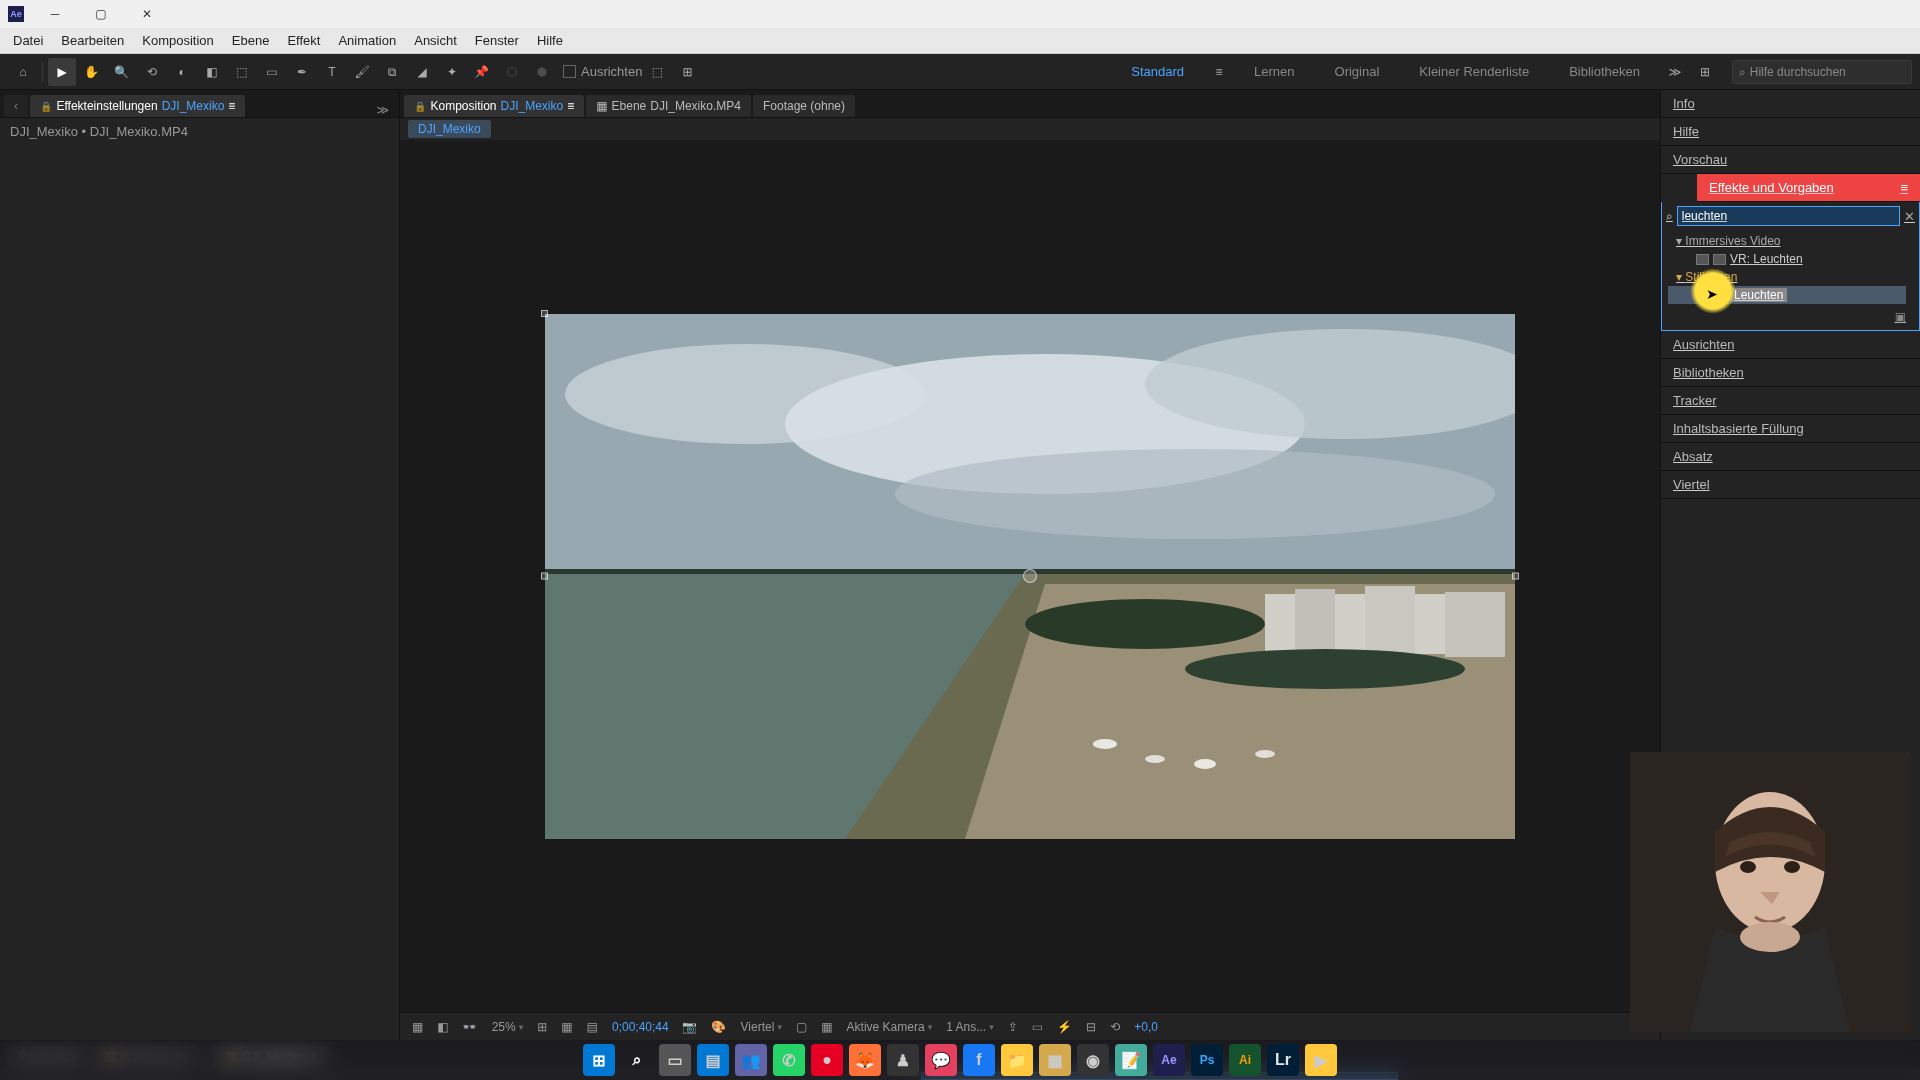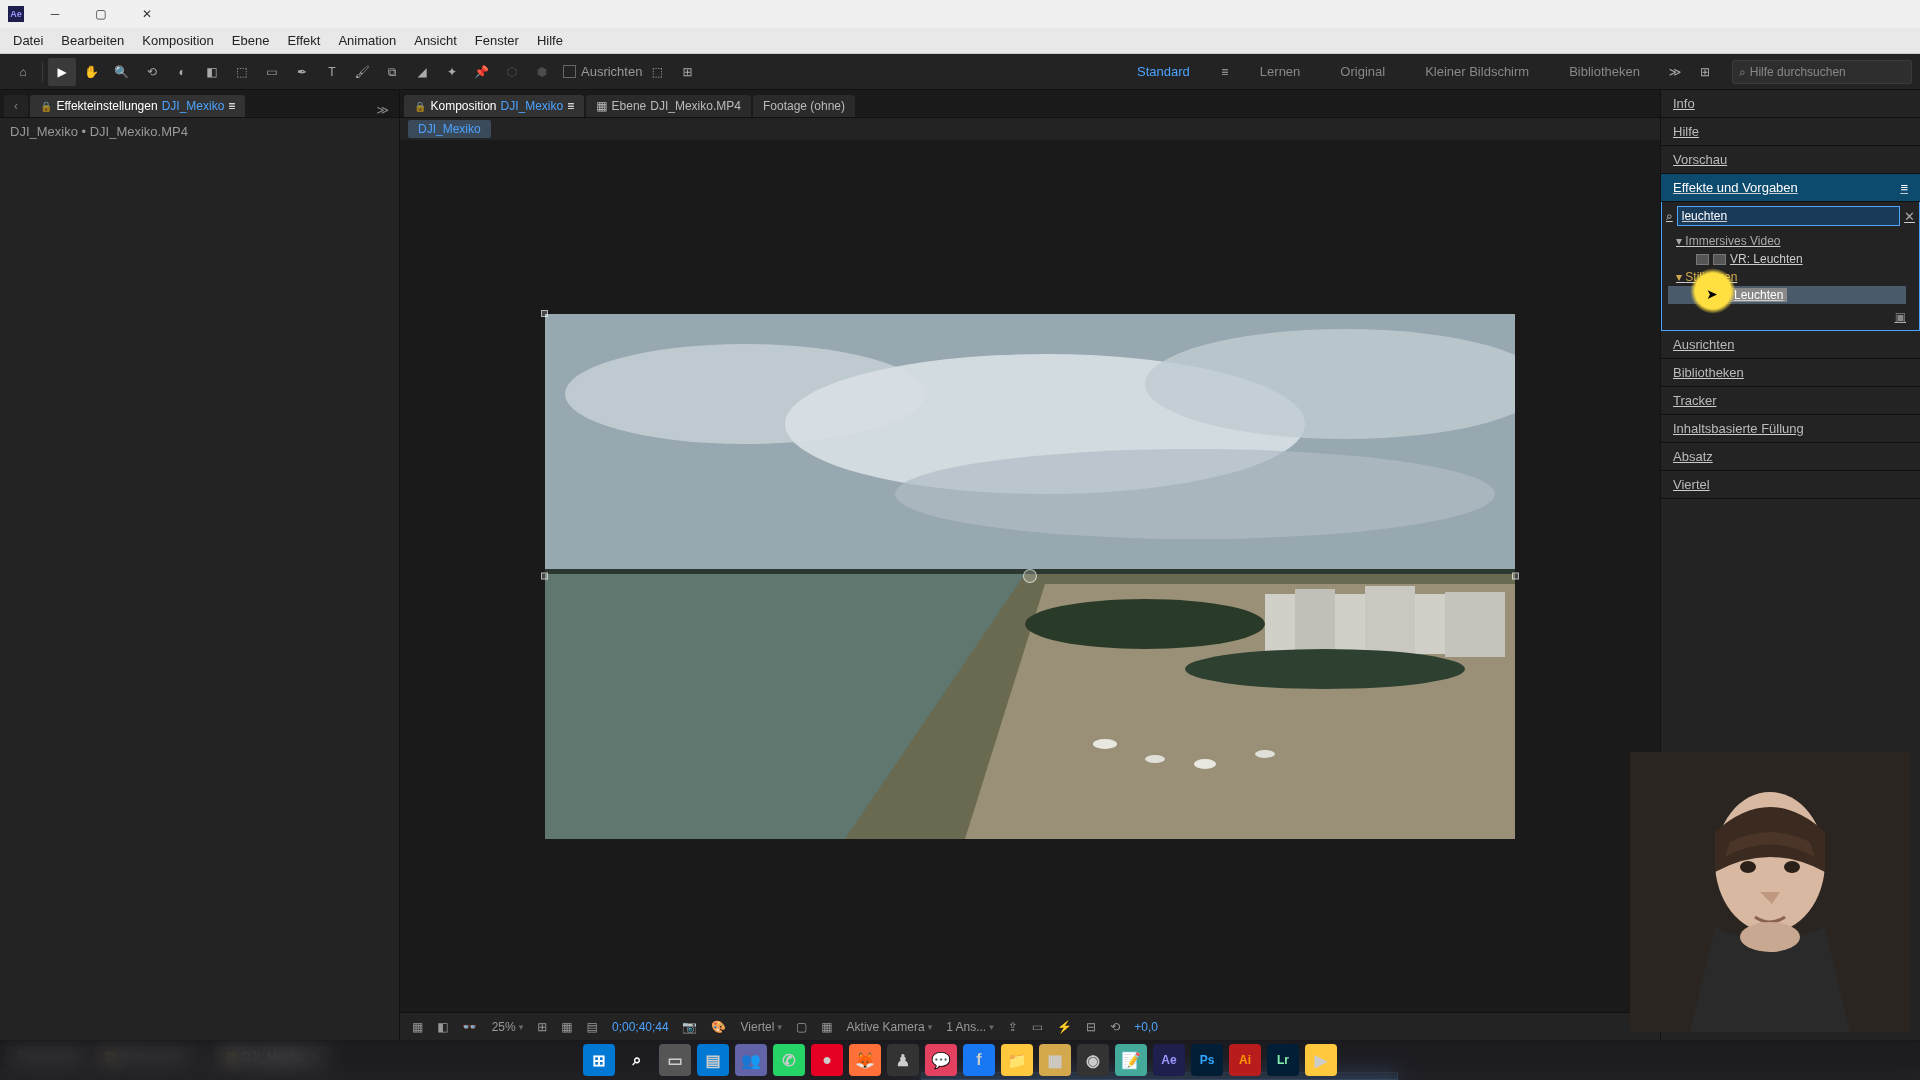--- a/index.html
+++ b/index.html
@@ -52,21 +52,21 @@
 .center-marker { position:absolute; top:50%; left:50%; transform:translate(-50%,-50%); width:14px; height:14px; border:1px solid rgba(255,255,255,.6); background:rgba(200,200,200,.3); border-radius:50%; }
 .sel-handle { position:absolute; width:7px; height:7px; background:rgba(255,255,255,.2); border:1px solid rgba(255,255,255,.6); }
 
 .viewer-toolbar { height:28px; background:#232323; display:flex; align-items:center; padding:0 8px; gap:6px; color:#999; font-size:12px; border-top:1px solid #111; }
 .vt-item { display:flex; align-items:center; gap:3px; padding:0 4px; }
 .vt-item .tri { font-size:9px; opacity:.6; }
 .vt-cyan { color:#4da3ff; }
 
 
 .side-panel-head { height:28px; display:flex; align-items:center; padding:0 12px; border-bottom:1px solid #111; color:#bbb; font-size:13px; background:#232323; }
-.side-panel-head.active { background:#0c4a6e; color:#fff; }
+.side-panel-head.active { background:#ef4444; color:#fff;margin-left:36px; }
 .effects-panel { border:1px solid #4da3ff; border-top:none; }
 .search-row { display:flex; align-items:center; padding:4px; gap:4px; }
 .search-row input { flex:1; background:#1a3a5a; border:1px solid #4da3ff; color:#fff; padding:2px 4px; font-size:12px; outline:none; }
 .search-row .clear { color:#aaa; cursor:pointer; font-size:13px; }
 .fx-tree { padding:2px 13px 6px 6px; font-size:12px; position:relative; }
 .fx-group { color:#aaa; padding:2px 0 2px 8px; }
 .fx-item { padding:2px 0 2px 28px; color:#ccc; display:flex; align-items:center; gap:4px; }
 .fx-item.sel { background:#4a5a6a; }
 .fx-icon { width:13px; height:11px; background:#555; border:1px solid #777; }
 .highlight-cursor { position:absolute; width:46px; height:46px; background:radial-gradient(circle,#ffe040 0%,#ffe040 55%,rgba(255,224,64,0) 70%); border-radius:50%; top:38px; left:28px; pointer-events:none; }
@@ -149,21 +149,21 @@
     <span>Ausrichten</span>
   </div>
   <div class="tool-icon">⬚</div>
   <div class="tool-icon">⊞</div>
 
   <div class="workspace-tabs">
     <div class="ws-tab active">Standard</div>
     <div class="tool-icon">≡</div>
     <div class="ws-tab">Lernen</div>
     <div class="ws-tab">Original</div>
-    <div class="ws-tab">Kleiner Bildschirm</div>
+    <div class="ws-tab">Kleiner Renderliste</div>
     <div class="ws-tab">Bibliotheken</div>
     <div class="tool-icon">≫</div>
     <div class="tool-icon">⊞</div>
     <div class="help-search">
       <span style="margin-right:4px">⌕</span>
       <span>Hilfe durchsuchen</span>
     </div>
   </div>
 </div>
 
@@ -368,22 +368,22 @@
   <div class="tb-icon" style="background:#ff7139">🦊</div>
   <div class="tb-icon" style="background:#333">♟</div>
   <div class="tb-icon" style="background:#e4405f">💬</div>
   <div class="tb-icon" style="background:#1877f2">f</div>
   <div class="tb-icon" style="background:#ffc83d">📁</div>
   <div class="tb-icon" style="background:#d4a94e">▦</div>
   <div class="tb-icon" style="background:#333">◉</div>
   <div class="tb-icon" style="background:#4a9">📝</div>
   <div class="tb-icon" style="background:#1f1f4d;color:#9999ff;font-size:12px">Ae</div>
   <div class="tb-icon" style="background:#001e36;color:#31a8ff;font-size:12px">Ps</div>
-  <div class="tb-icon" style="background:#b91c1c;color:#ff9a00;font-size:12px">Ai</div>
-  <div class="tb-icon" style="background:#001e36;color:#86efac;font-size:12px">Lr</div>
+  <div class="tb-icon" style="background:#14532d;color:#ff9a00;font-size:12px">Ai</div>
+  <div class="tb-icon" style="background:#001e36;color:#e5e5e5;font-size:16px">Lr</div>
   <div class="tb-icon" style="background:#ffc83d">▶</div>
 </div>
 
 <div class="webcam">
   <svg viewBox="0 0 280 280">
     <rect width="280" height="280" fill="#2a2520"></rect>
     <ellipse cx="140" cy="110" rx="55" ry="70" fill="#d8b8a0"></ellipse>
     <path d="M85 80 Q140 30 195 80 L195 120 Q140 90 85 120 Z" fill="#3a2a20"></path>
     <ellipse cx="118" cy="115" rx="8" ry="6" fill="#2a2018"></ellipse>
     <ellipse cx="162" cy="115" rx="8" ry="6" fill="#2a2018"></ellipse>

